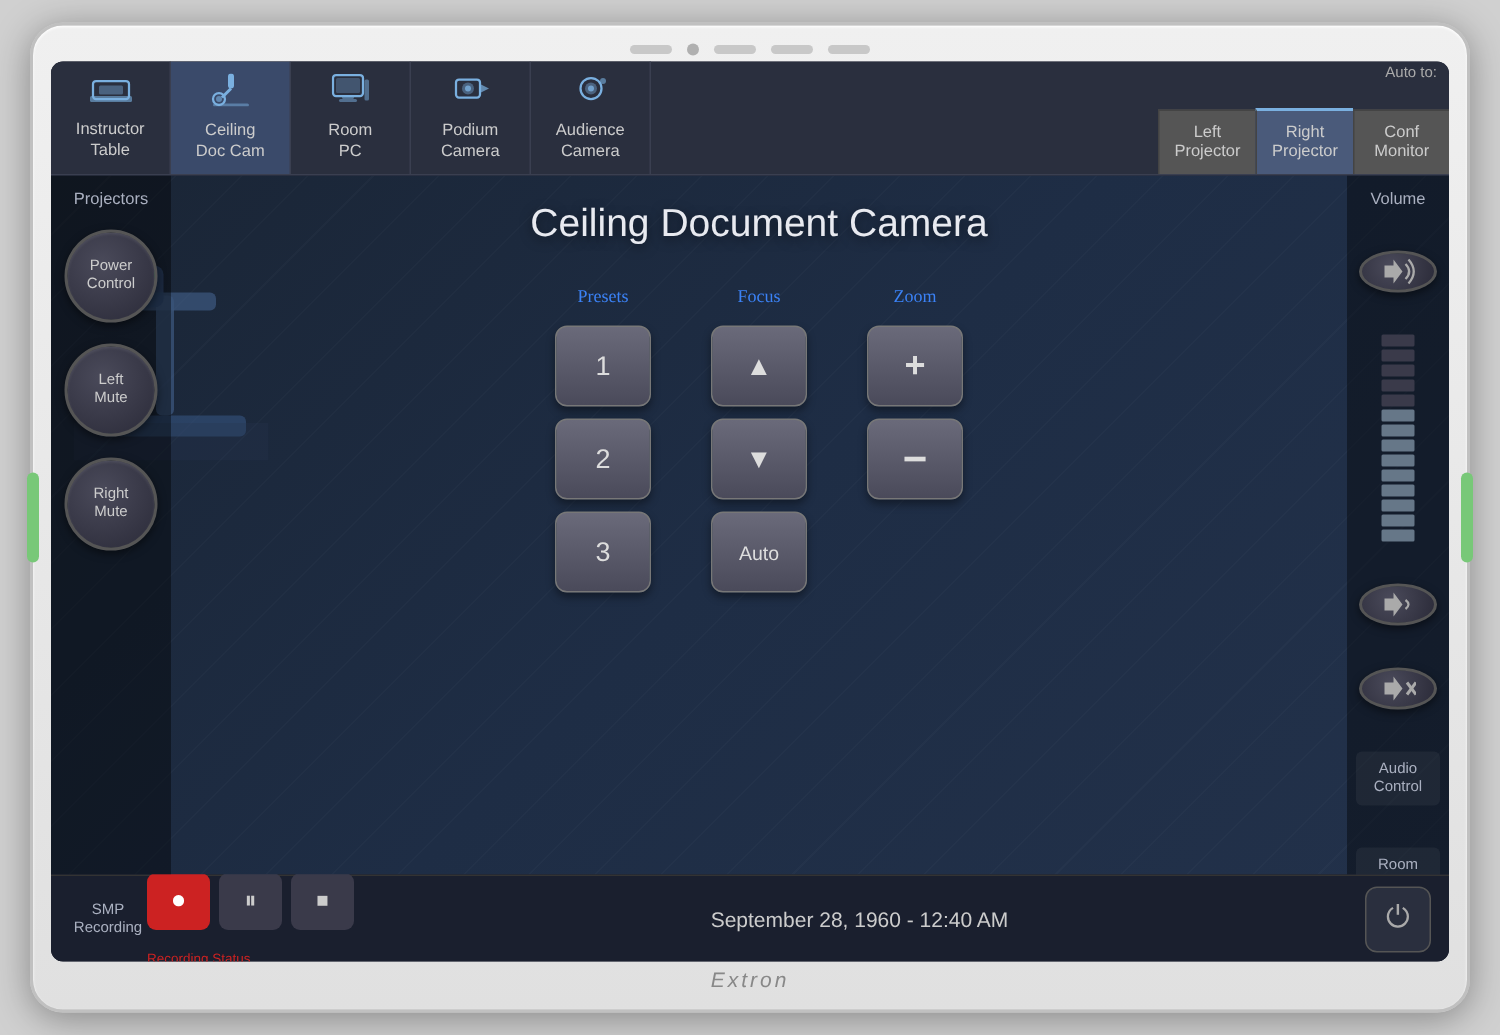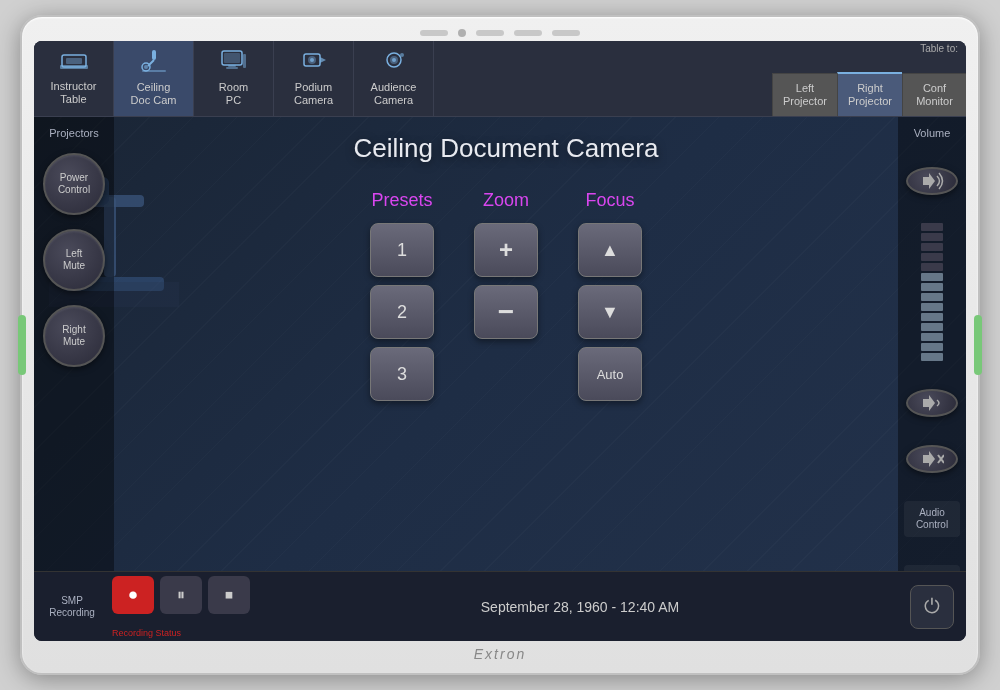--- a/index.html
+++ b/index.html
@@ -246,23 +246,24 @@
     }
 
     .control-col {
       display: flex;
       flex-direction: column;
       align-items: center;
       gap: 8px;
     }
 
     .col-label {
-      color: #d946ef;
-      font-size: 18px;
+      color: #3b82f6;
+      font-size: 12px;
       margin-bottom: 4px;
+      font-family: Liberation Serif, serif;
     }
 
     .ctrl-btn {
       width: 64px;
       height: 54px;
       border-radius: 8px;
       background: linear-gradient(180deg, #6a6a7a, #4a4a5a);
       border: 1px solid #777;
       color: #ddd;
       font-size: 18px;
@@ -331,27 +332,27 @@
       text-align: center;
       cursor: pointer;
       padding: 6px 4px;
       background: rgba(255,255,255,0.05);
       border-radius: 4px;
       line-height: 1.2;
     }
 
     
     .bottom-bar {
-      height: 70px;
+      height: 58px;
       background: #1a1f2e;
       border-top: 1px solid #333;
       display: flex;
       align-items: center;
       padding: 0 12px;
-      gap: 14px;
+      gap: 0;
     }
 
     .smp-label {
       color: #aab0c0;
       font-size: 10px;
       text-align: center;
       line-height: 1.2;
       min-width: 52px;
     }
 
@@ -428,21 +429,21 @@
     <div class="top-notch-item"></div>
     <div class="top-notch-cam"></div>
     <div class="top-notch-item"></div>
     <div class="top-notch-item"></div>
     <div class="top-notch-item"></div>
   </div>
 
   <div class="screen">
 
     <div class="source-bar">
-      <span class="send-to-label">Table to:</span>
+      <span class="send-to-label">Auto to:</span>
 
       <div class="source-btn">
         <span class="icon">
           <svg width="28" height="20" viewBox="0 0 28 20" fill="#7ab0e0">
             <rect x="2" y="4" width="24" height="12" rx="2" fill="none" stroke="#7ab0e0" stroke-width="1.5"></rect>
             <rect x="6" y="7" width="16" height="6" rx="1" fill="#7ab0e0" opacity="0.4"></rect>
             <rect x="0" y="14" width="28" height="4" rx="1" fill="#7ab0e0" opacity="0.6"></rect>
           </svg>
         </span>
         <span class="label">Instructor<br>Table</span>
@@ -545,30 +546,30 @@
         <div class="controls-grid">
 
           <div class="control-col">
             <span class="col-label">Presets</span>
             <div class="ctrl-btn">1</div>
             <div class="ctrl-btn">2</div>
             <div class="ctrl-btn">3</div>
           </div>
 
           <div class="control-col">
-            <span class="col-label">Zoom</span>
-            <div class="ctrl-btn" style="font-size:24px; font-weight:bold;">+</div>
-            <div class="ctrl-btn" style="font-size:28px; font-weight:bold;">−</div>
-          </div>
-
-          <div class="control-col">
             <span class="col-label">Focus</span>
             <div class="ctrl-btn">▲</div>
             <div class="ctrl-btn">▼</div>
             <div class="ctrl-btn small-text">Auto</div>
+          </div>
+
+          <div class="control-col">
+            <span class="col-label">Zoom</span>
+            <div class="ctrl-btn" style="font-size:24px; font-weight:bold;">+</div>
+            <div class="ctrl-btn" style="font-size:28px; font-weight:bold;">−</div>
           </div>
         </div>
       </div>
 
       <div class="right-panel">
         <span class="vol-label">Volume</span>
 
         <div class="vol-btn">
           <svg width="24" height="24" viewBox="0 0 24 24" fill="none">
             <polygon points="3,8 9,8 9,4 15,12 9,20 9,16 3,16" fill="#aaa"></polygon>

